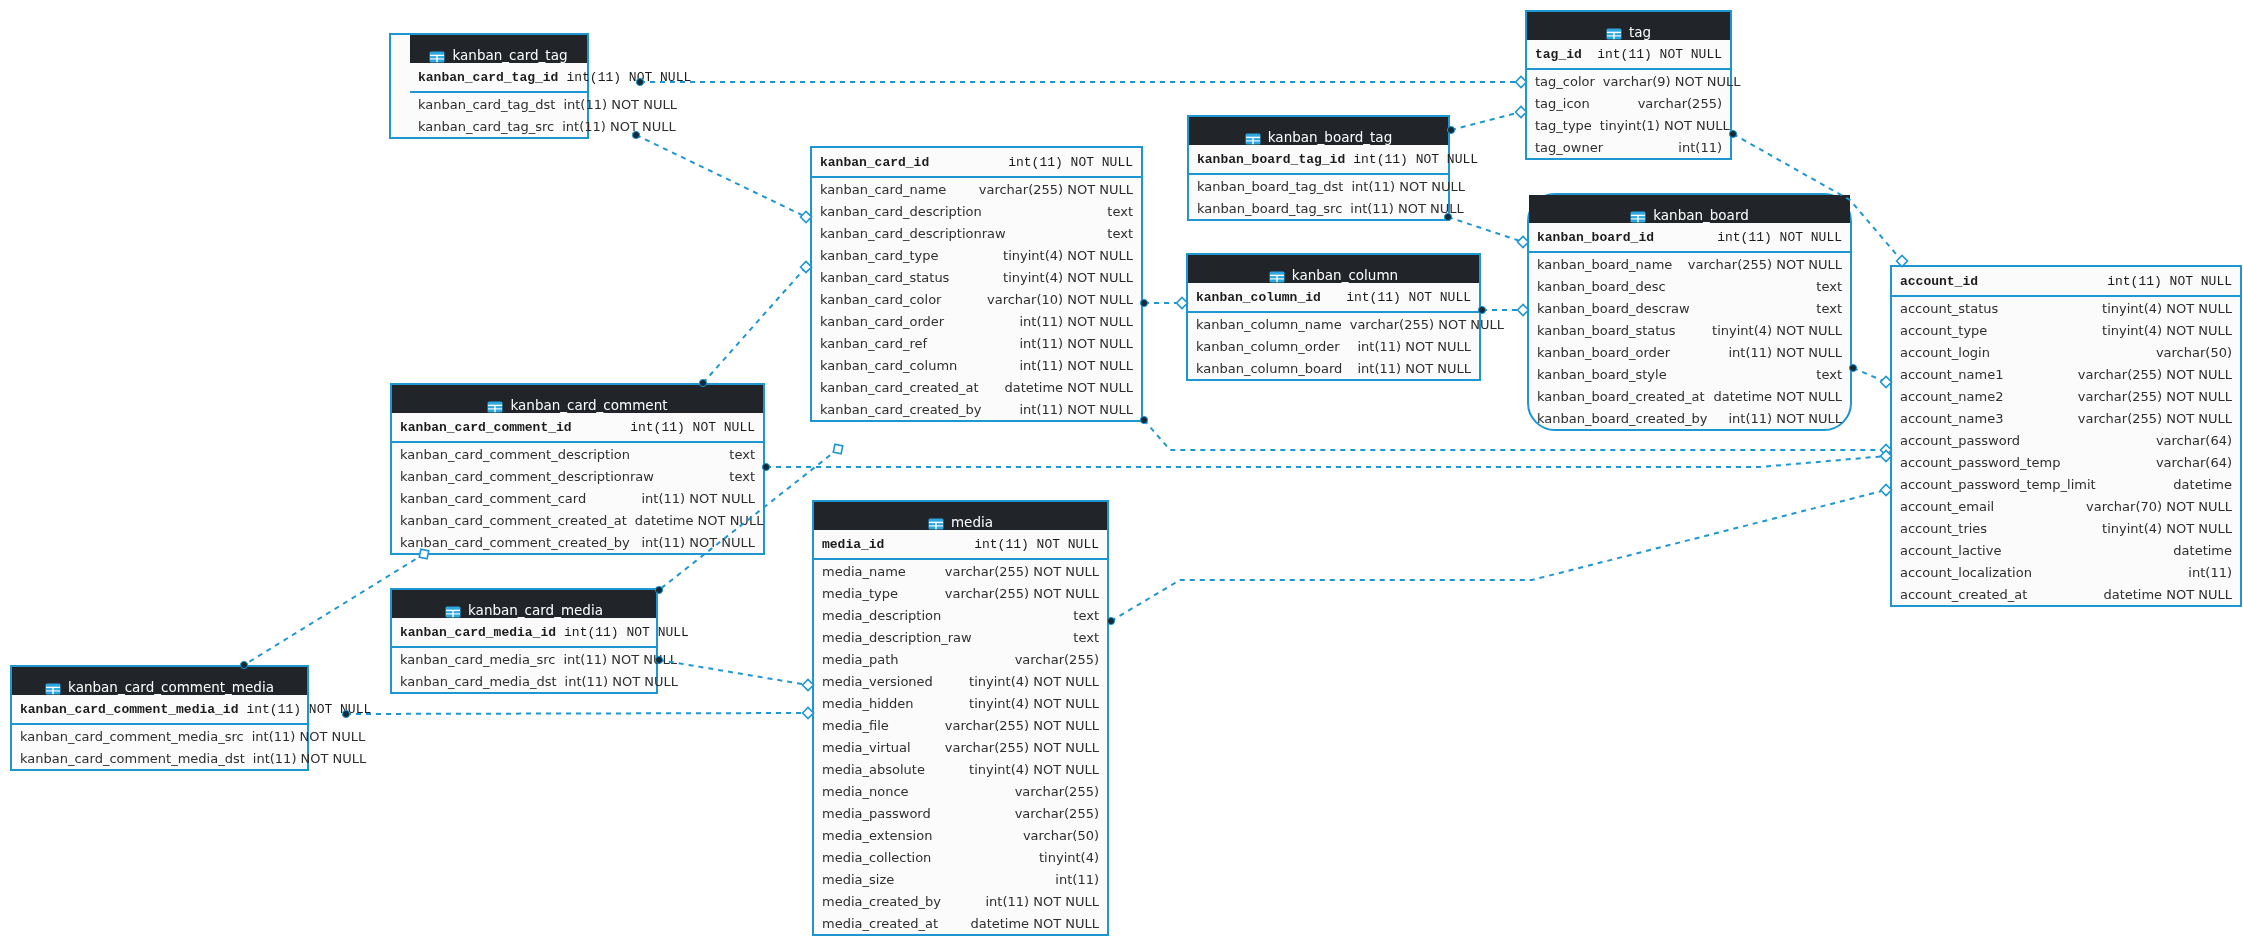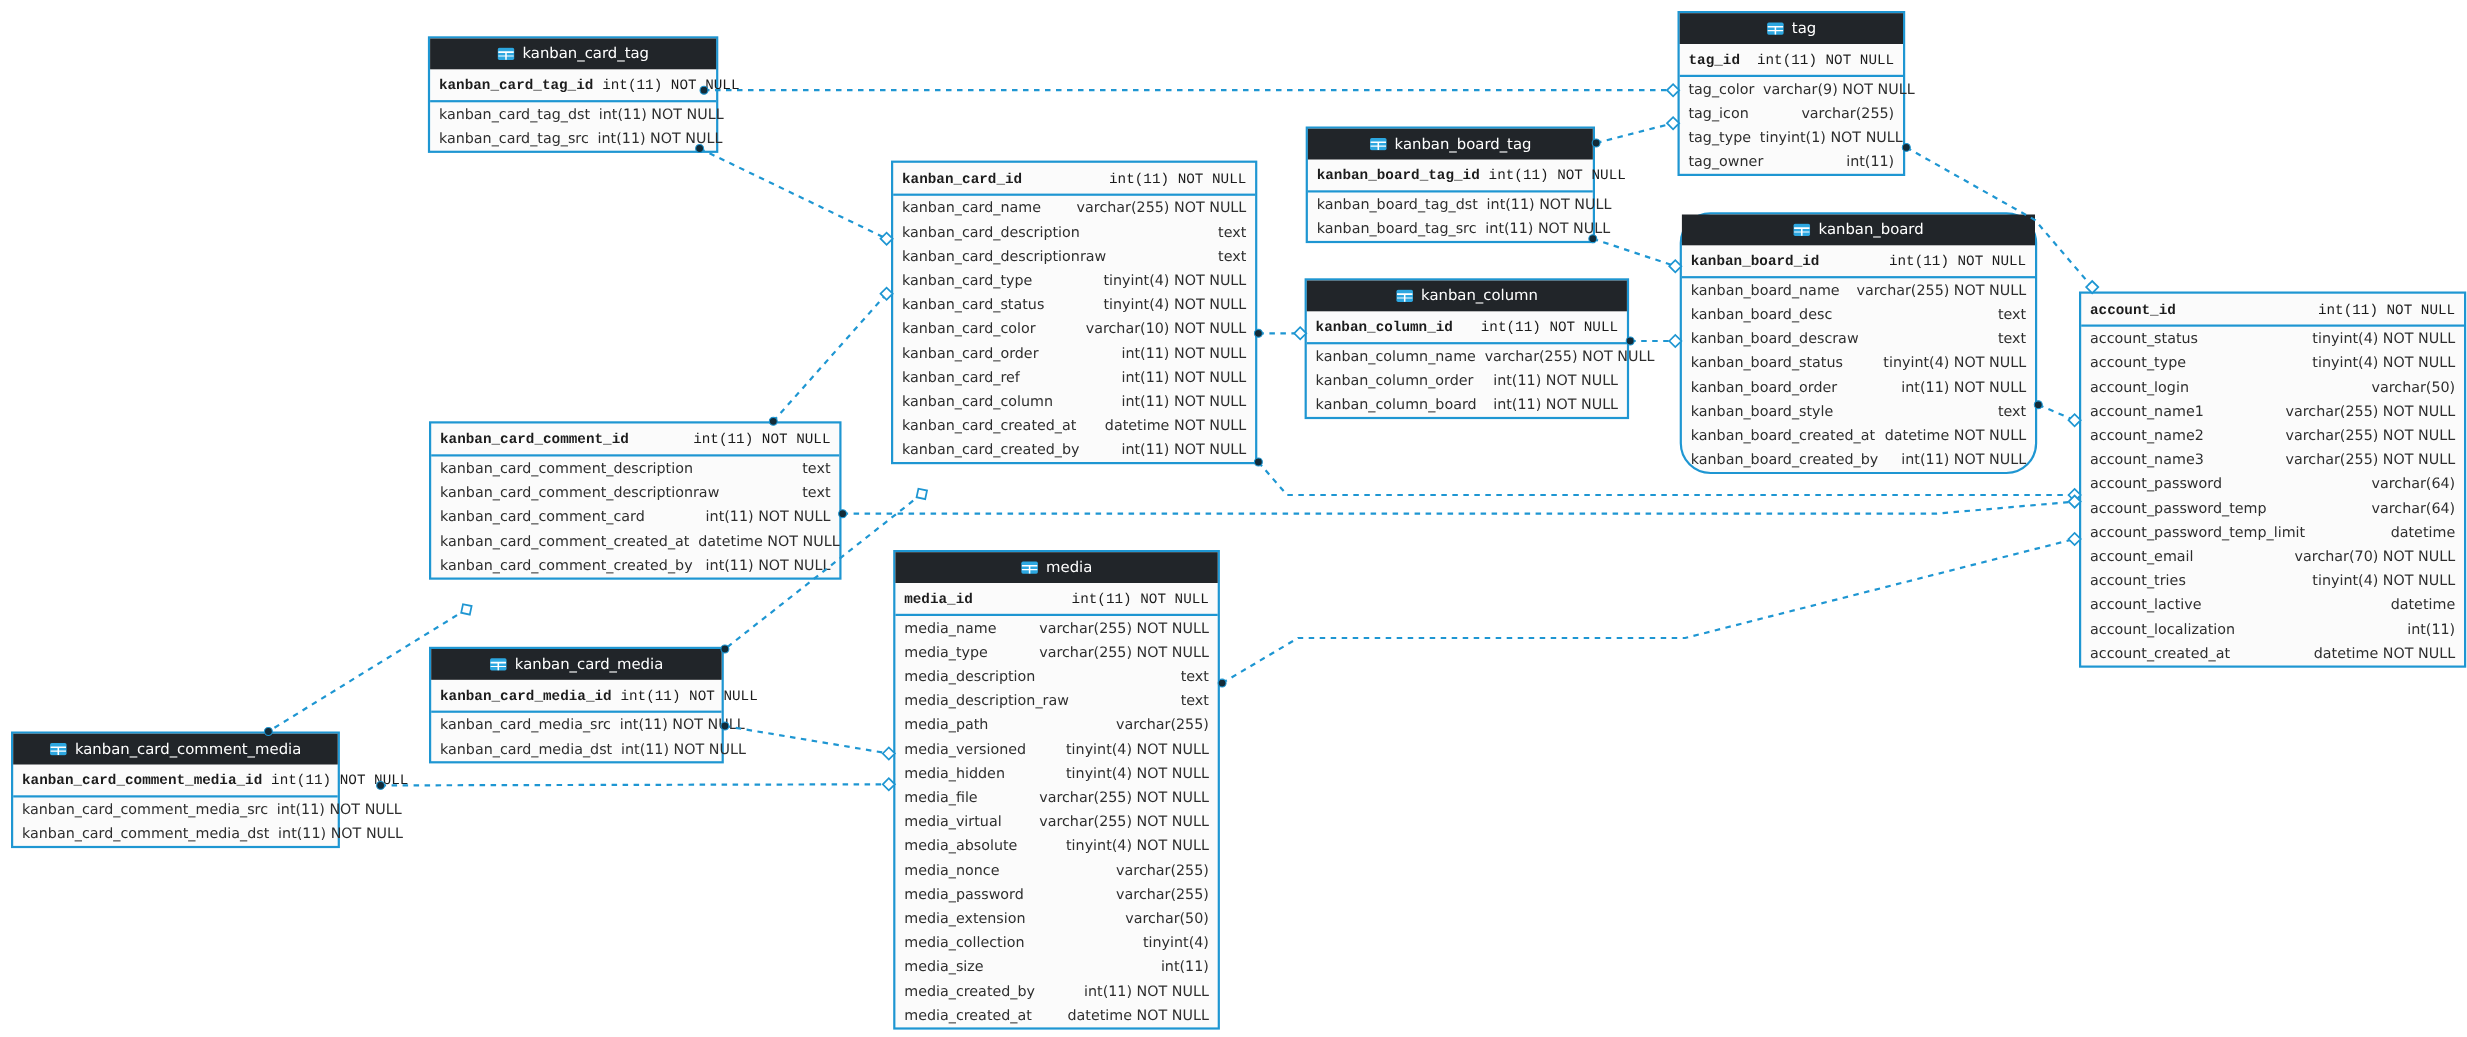--- a/index.html
+++ b/index.html
@@ -1,20 +1,20 @@
 <!DOCTYPE html>
 <html><head>
 <meta charset="utf-8">
 <style>
   html,body{margin:0;padding:0;background:#ffffff;}
   .canvas{position:relative;width:2243px;height:943px;background:#ffffff;overflow:hidden;
           font-family:"DejaVu Sans",sans-serif;}
   svg.edge-layer{position:absolute;left:0;top:0;z-index:3;}
   .tbl{position:absolute;background:#fbfbfb;border:2px solid #1e96d2;box-sizing:border-box;z-index:1;}
-  .tbl-header{height:28px;background:#212529;color:#ffffff;display:flex;align-items:center;
+  .tbl-header{height:28px;background:#212529;color:#ffffff;display:flex;align-items:flex-end;
               justify-content:center;gap:7px;font-size:13.5px;white-space:nowrap;}
   .tbl-icon{display:inline-flex;align-items:center;}
   .pk-row{height:28px;display:flex;justify-content:space-between;align-items:center;
           padding:0 8px;border-bottom:2px solid #1e96d2;font-size:13px;color:#1c1c1c;gap:8px;white-space:nowrap;font-family:Liberation Mono, monospace;}
   .pk-row .fname{font-weight:bold;}
   .col-row{height:22px;display:flex;justify-content:space-between;align-items:center;
            padding:0 8px;font-size:13px;color:#2e2e2e;gap:8px;white-space:nowrap;}
   .ftype{text-align:right;}
 </style>
 </head>
@@ -96,21 +96,21 @@
         <polyline points="1853,368 1886,382" fill="none" stroke="#1e96d2" stroke-width="2" stroke-dasharray="5 5"></polyline>
         <circle cx="1853" cy="368" r="3.6" fill="#122b38" stroke="#1e96d2" stroke-width="1"></circle>
         <polygon points="1880.5,382 1886,376.5 1891.5,382 1886,387.5" fill="#ffffff" stroke="#1e96d2" stroke-width="1.6"></polygon>
       </g>
       <g>
         <polyline points="1733,134 1850,200 1902,261" fill="none" stroke="#1e96d2" stroke-width="2" stroke-dasharray="5 5"></polyline>
         <circle cx="1733" cy="134" r="3.6" fill="#122b38" stroke="#1e96d2" stroke-width="1"></circle>
         <polygon points="1896.5,261 1902,255.5 1907.5,261 1902,266.5" fill="#ffffff" stroke="#1e96d2" stroke-width="1.6"></polygon>
       </g>
     </svg>
-<div class="tbl" style="left: 389px; top: 33px; width: 264px;">
+<div class="tbl" style="left: 389px; top: 33px; width: 200px; padding-left: 19px;">
       <div class="tbl-header">
         <span class="tbl-icon">
           <svg width="16" height="12" viewBox="0 0 16 12">
             <rect x="0.5" y="0.5" width="15" height="11" rx="1.5" fill="#2da7e0"></rect>
             <line x1="1" y1="4.4" x2="15" y2="4.4" stroke="#ffffff" stroke-width="1.4"></line>
             <line x1="8" y1="4.4" x2="8" y2="11.3" stroke="#ffffff" stroke-width="1.4"></line>
             <line x1="1" y1="7.9" x2="15" y2="7.9" stroke="#ffffff" stroke-width="1.1"></line>
           </svg>
         </span>
         <span>kanban_card_tag</span>
@@ -172,20 +172,31 @@
       <div class="col-row">
         <span>kanban_card_created_at</span>
         <span class="ftype">datetime NOT NULL</span>
       </div>
       <div class="col-row">
         <span>kanban_card_created_by</span>
         <span class="ftype">int(11) NOT NULL</span>
       </div>
     </div>
     <div class="tbl" style="left: 390px; top: 383px; width: 375px;">
+      <div class="tbl-header">
+        <span class="tbl-icon">
+          <svg width="16" height="12" viewBox="0 0 16 12">
+            <rect x="0.5" y="0.5" width="15" height="11" rx="1.5" fill="#2da7e0"></rect>
+            <line x1="1" y1="4.4" x2="15" y2="4.4" stroke="#ffffff" stroke-width="1.4"></line>
+            <line x1="8" y1="4.4" x2="8" y2="11.3" stroke="#ffffff" stroke-width="1.4"></line>
+            <line x1="1" y1="7.9" x2="15" y2="7.9" stroke="#ffffff" stroke-width="1.1"></line>
+          </svg>
+        </span>
+        <span>kanban_card_comment</span>
+      </div>
       <div class="pk-row">
         <span class="fname">kanban_card_comment_id</span>
         <span class="ftype">int(11) NOT NULL</span>
       </div>
       <div class="col-row">
         <span>kanban_card_comment_description</span>
         <span class="ftype">text</span>
       </div>
       <div class="col-row">
         <span>kanban_card_comment_descriptionraw</span>

